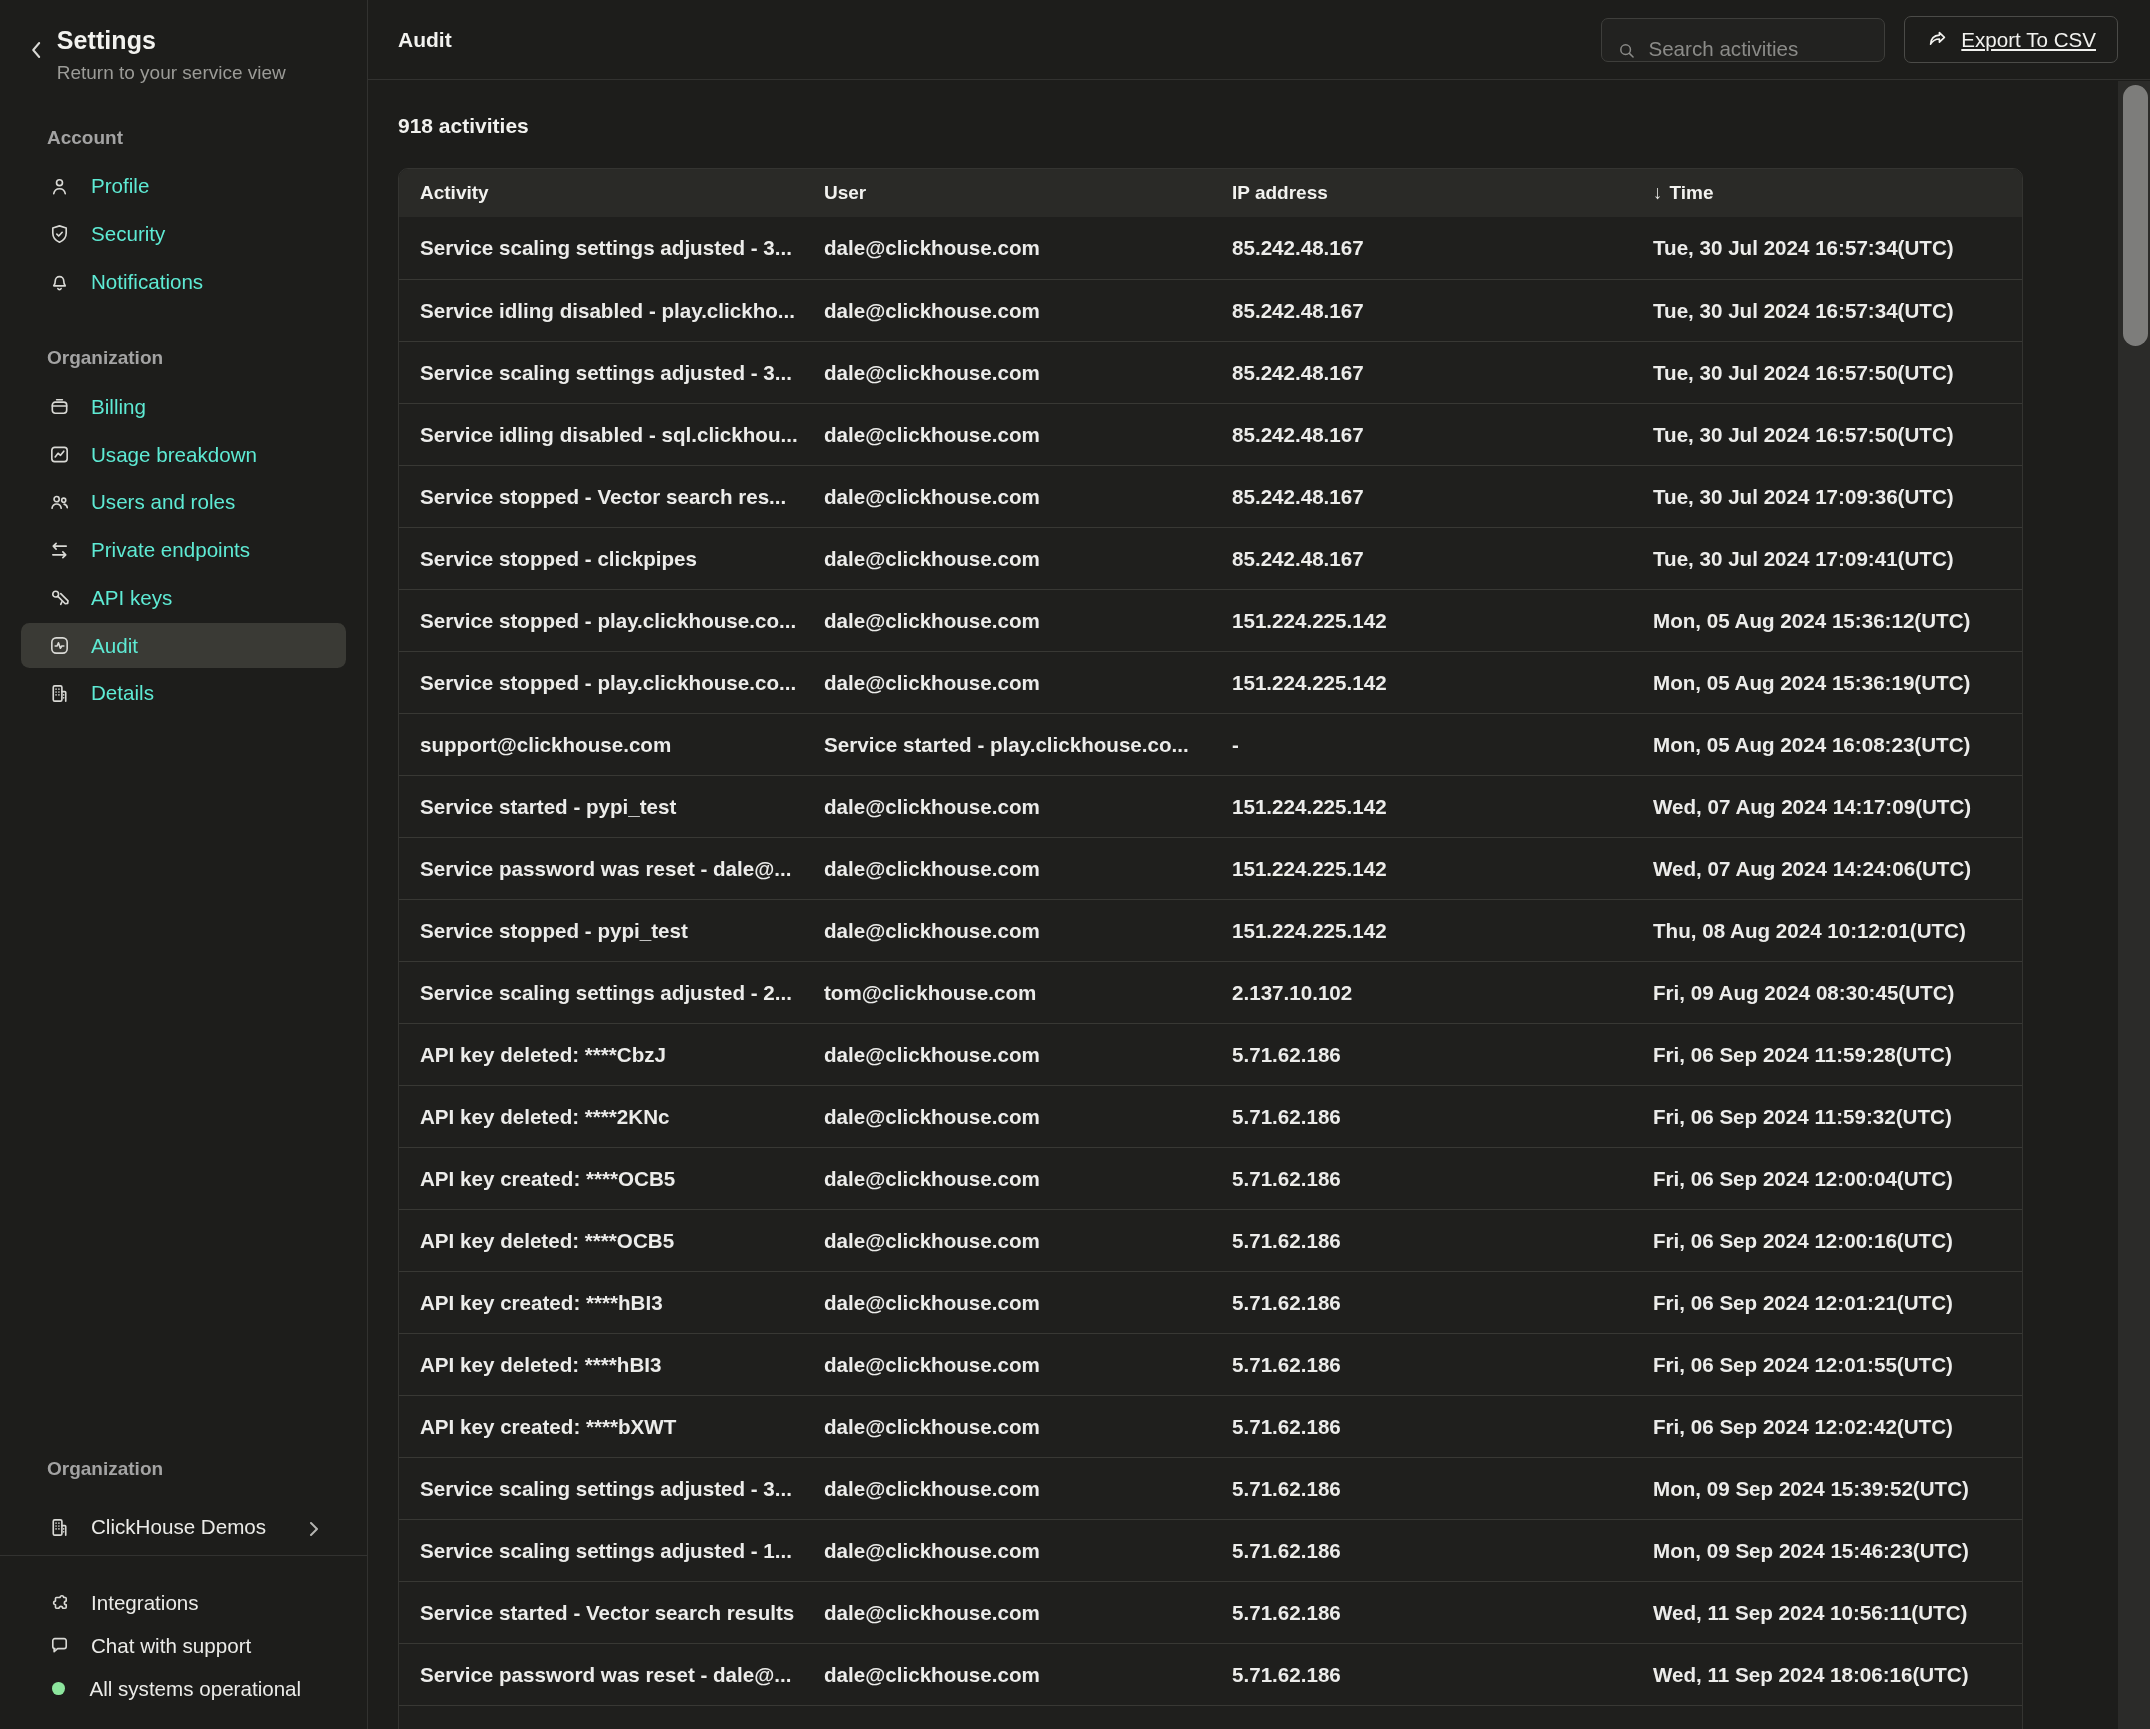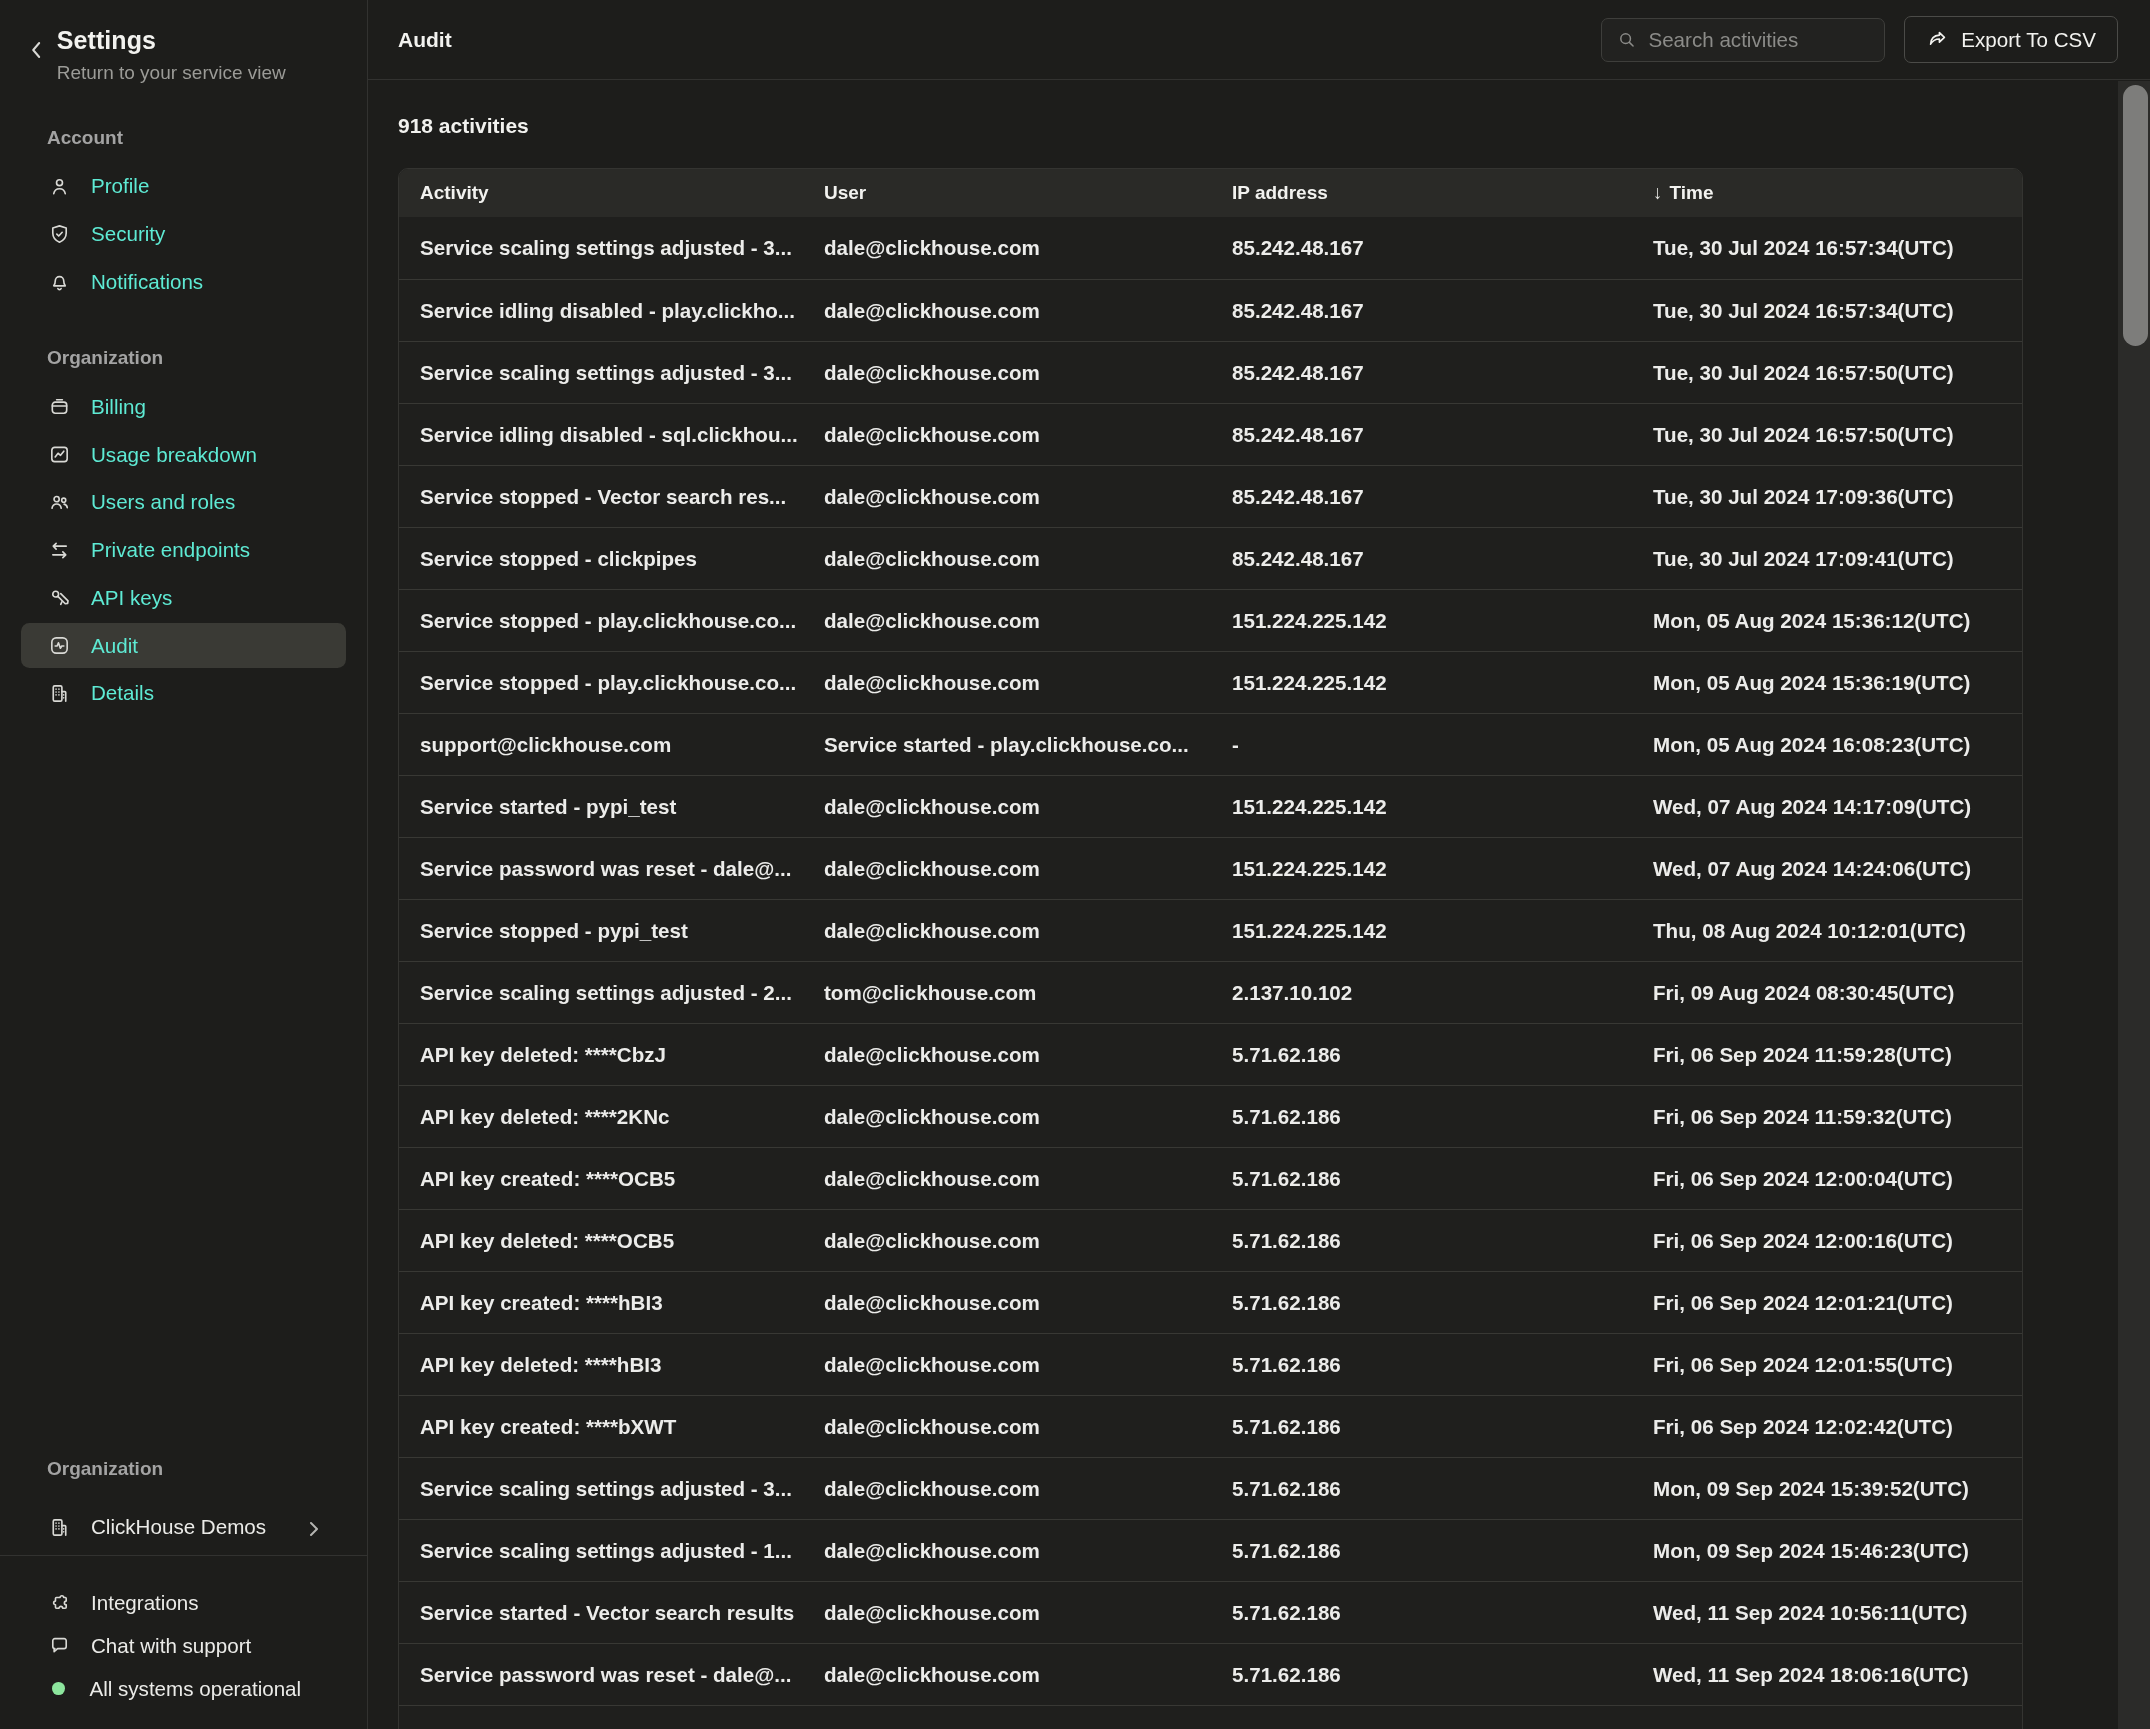--- a/index.html
+++ b/index.html
@@ -54,34 +54,34 @@
     height:80px; flex:none;
     border-bottom:0.7px solid #323230;
     display:flex; align-items:center;
     padding:0 33px 0 30px;
   }
   .page-title { font-size:21px; font-weight:700; }
   .header-right { margin-left:auto; display:flex; align-items:center; gap:18.4px; }
   .search-box {
     width:284px; height:44px;
     border:0.7px solid #3e3e3b; border-radius:7px;
-    display:flex; align-items:center; gap:11.3px;
+    display:flex; align-items:flex-end; gap:11.3px;
     padding:0 14px; background:#222220;
   }
   .search-box input {
     background:transparent; border:none; outline:none;
     font-family:inherit; font-size:20.6px; color:#ececea; width:100%;
   }
   .search-box input::placeholder { color:#8b8b88; }
   .export-btn {
     height:47px; padding:0 21px;
     border:0.7px solid #4b4b48; border-radius:7px;
     background:transparent; color:#f2f2ef;
     font-family:inherit; font-size:20.6px; font-weight:500;
-    display:flex; align-items:center; gap:12.8px; cursor:pointer;
+    display:flex; align-items:center; gap:12.8px; cursor:pointer;text-decoration:underline;
   }
 
   .content { padding:34px 0 0 30px; }
   .count-label { font-size:21px; font-weight:700; margin-bottom:30px; }
 
   .table {
     width:1625px;
     border:0.7px solid #343431;
     border-radius:10px;
     overflow:hidden;

